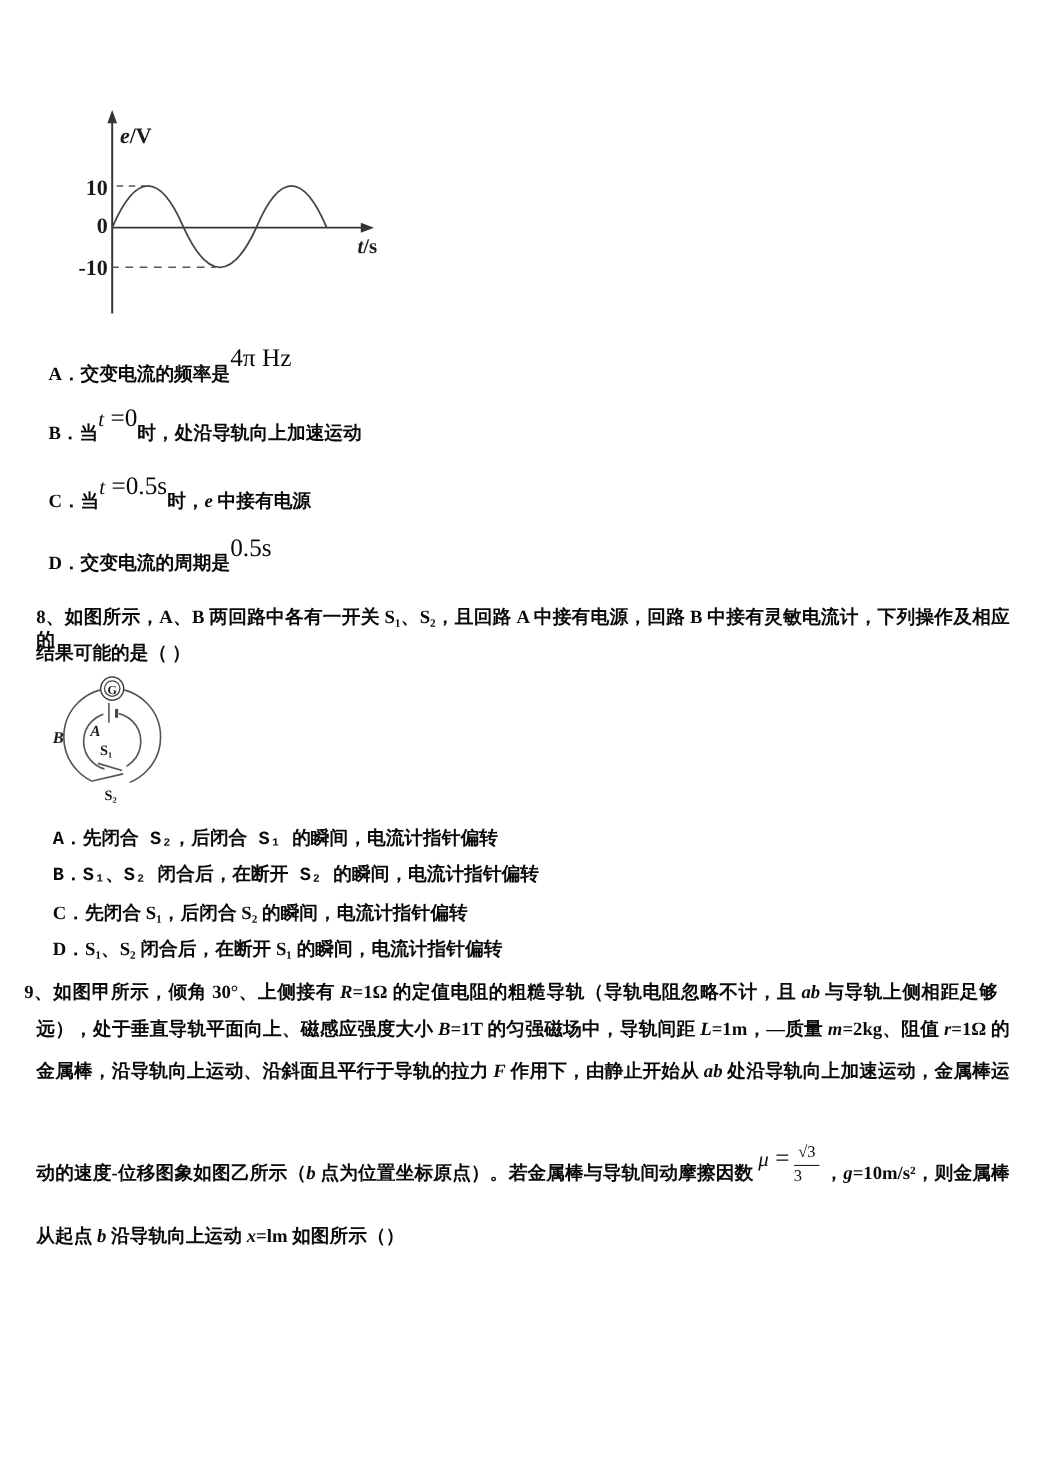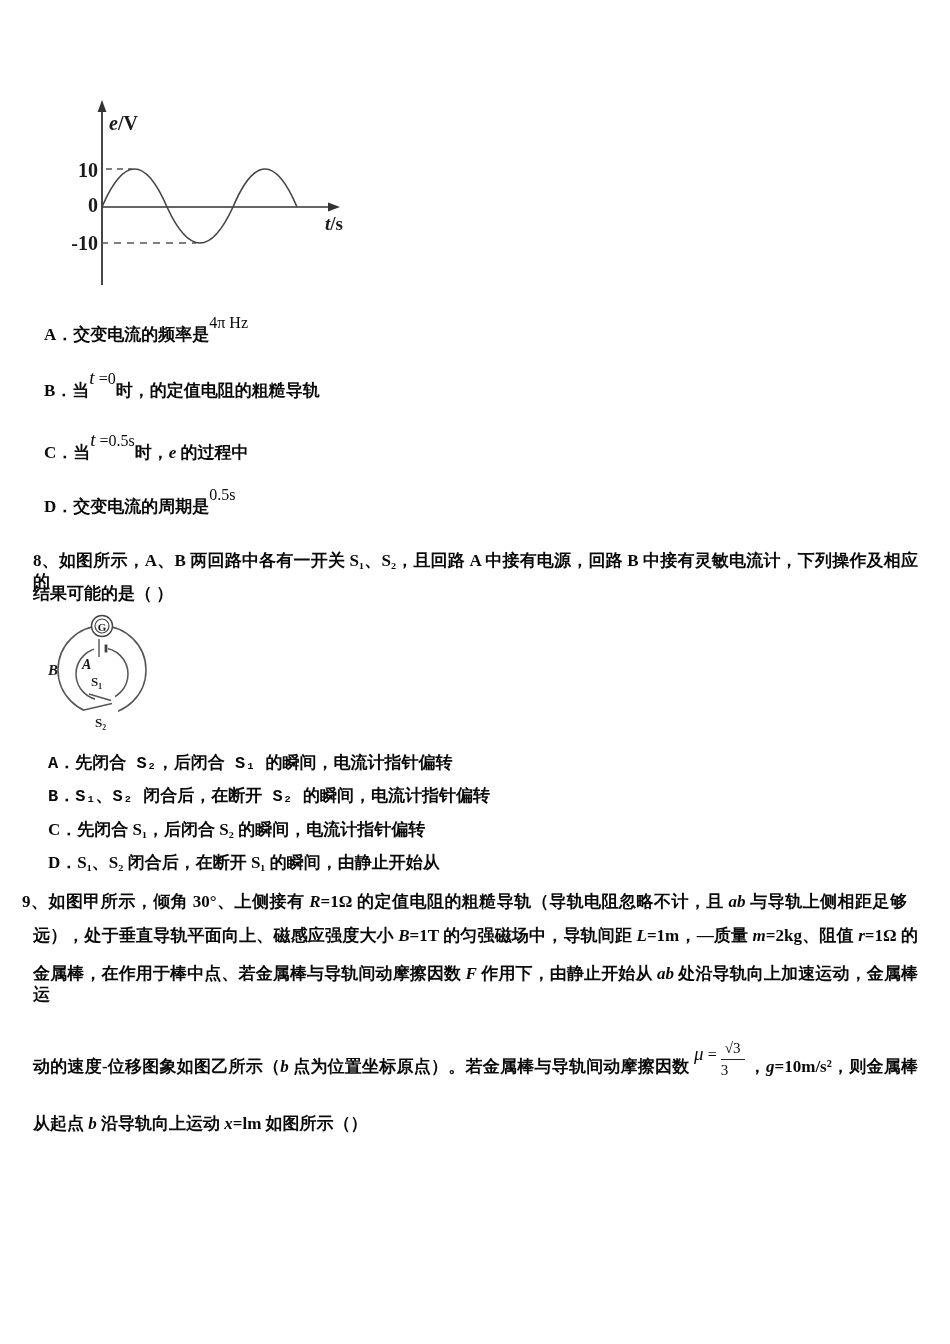--- a/index.html
+++ b/index.html
@@ -6,21 +6,21 @@
   body{
     width:950px;height:1344px;background:#ffffff;position:relative;
     font-family:"Liberation Serif","DejaVu Serif",serif;color:#0a0a0a;
     overflow:hidden;
   }
   .line{position:absolute;font-size:17px;font-weight:bold;line-height:1.25;}
   .nw{white-space:nowrap;}
   .just{width:885px;text-align:justify;text-align-last:justify;}
   .seg-n{font-weight:bold;}
   .seg-i{font-weight:bold;font-style:italic;}
-  .seg-m{font-weight:400;font-size:16px;position:relative;top:-12px;font-family:"Liberation Serif",serif;}
+  .seg-m{font-weight:400;font-size:23px;position:relative;top:-12px;font-family:"Liberation Serif",serif;}
   .seg-mi{font-weight:400;font-style:italic;font-size:19px;position:relative;top:-12px;font-family:"Liberation Serif",serif;}
   .frac{display:inline-block;text-align:center;font-weight:400;font-size:15px;line-height:1.25;
         vertical-align:middle;position:relative;top:-9px;margin:0 4px;font-family:"Liberation Serif",serif;}
   .frac .num{display:block;border-bottom:1.4px solid #222;padding:0 4px 1px;}
   .frac .den{display:block;padding-top:1px;}
   svg{position:absolute;overflow:visible;}
   svg text{fill:#1a1a1a;font-family:"Liberation Serif","DejaVu Serif",serif;}
   .st-it{font-style:italic;}
   .st-b{font-weight:bold;}
 </style>
@@ -40,22 +40,22 @@
   <path d="M40,109 Q72.5,33 105,109 Q138,181 171,109 Q203,33 235,109" fill="none" stroke="#444" stroke-width="1.6"></path>
 
   <text x="47" y="32" font-size="20" class="st-b"><tspan class="st-it">e</tspan><tspan>/V</tspan></text>
   <text x="263" y="132" font-size="19" class="st-b"><tspan class="st-it">t</tspan><tspan>/s</tspan></text>
   <text x="36" y="79" font-size="20" text-anchor="end" class="st-b">10</text>
   <text x="36" y="114" font-size="20" text-anchor="end" class="st-b">0</text>
   <text x="36" y="152" font-size="20" text-anchor="end" class="st-b">-10</text>
 </svg>
 
 <div class="line nw" style="left:44px;top:324px;"><span class="seg-n">A．交变电流的频率是</span><span class="seg-m">4π Hz</span></div>
-<div class="line nw" style="left:44px;top:378px;"><span class="seg-n">B．当</span><span class="seg-mi">t</span><span class="seg-m"> =0</span><span class="seg-n">时，的定值电阻的粗糙导轨</span></div>
-<div class="line nw" style="left:44px;top:440px;"><span class="seg-n">C．当</span><span class="seg-mi">t</span><span class="seg-m"> =0.5s</span><span class="seg-n">时，</span><span class="seg-i">e</span><span class="seg-n"> 的过程中</span></div>
+<div class="line nw" style="left:44px;top:378px;"><span class="seg-n">B．当</span><span class="seg-mi">t</span><span class="seg-m"> =0</span><span class="seg-n">时，处沿导轨向上加速运动</span></div>
+<div class="line nw" style="left:44px;top:440px;"><span class="seg-n">C．当</span><span class="seg-mi">t</span><span class="seg-m"> =0.5s</span><span class="seg-n">时，</span><span class="seg-i">e</span><span class="seg-n"> 中接有电源</span></div>
 <div class="line nw" style="left:44px;top:496px;text-align:right;"><span class="seg-n">D．交变电流的周期是</span><span class="seg-m">0.5s</span></div>
 
 <div class="line just" style="left:33px;top:550px;"><span class="seg-n">8、如图所示，A、B 两回路中各有一开关 S₁、S₂，且回路 A 中接有电源，回路 B 中接有灵敏电流计，下列操作及相应的</span></div>
 <div class="line nw" style="left:33px;top:583px;"><span class="seg-n">结果可能的是（ ）</span></div>
 
 <svg style="left:40px;top:612px;" width="180" height="130" viewBox="0 0 180 130">
   <circle cx="62" cy="58" r="44" fill="none" stroke="#555" stroke-width="1.5"></circle>
   <circle cx="62" cy="62" r="26" fill="none" stroke="#555" stroke-width="1.5"></circle>
 
   <rect x="44" y="92" width="34" height="16" fill="#ffffff"></rect>
@@ -74,19 +74,19 @@
 
   <text x="8" y="63" font-size="15" class="st-b st-it">B</text>
   <text x="42" y="57" font-size="14" class="st-b st-it">A</text>
   <text x="51" y="74" font-size="13" class="st-b">S₁</text>
   <text x="55" y="115" font-size="13" class="st-b">S₂</text>
 </svg>
 
 <div class="line nw" style="left:48px;top:753px;font-family:Liberation Mono, monospace;"><span class="seg-n">A．先闭合 S₂，后闭合 S₁ 的瞬间，电流计指针偏转</span></div>
 <div class="line nw" style="left:48px;top:786px;font-family:Liberation Mono, monospace;"><span class="seg-n">B．S₁、S₂ 闭合后，在断开 S₂ 的瞬间，电流计指针偏转</span></div>
 <div class="line nw" style="left:48px;top:819px;"><span class="seg-n">C．先闭合 S₁，后闭合 S₂ 的瞬间，电流计指针偏转</span></div>
-<div class="line nw" style="left:48px;top:852px;"><span class="seg-n">D．S₁、S₂ 闭合后，在断开 S₁ 的瞬间，由静止开始从</span></div>
+<div class="line nw" style="left:48px;top:852px;"><span class="seg-n">D．S₁、S₂ 闭合后，在断开 S₁ 的瞬间，电流计指针偏转</span></div>
 
 <div class="line just" style="left:22px;top:891px;"><span class="seg-n">9、如图甲所示，倾角 30°、上侧接有 </span><span class="seg-i">R</span><span class="seg-n">=1Ω 的定值电阻的粗糙导轨（导轨电阻忽略不计，且 </span><span class="seg-i">ab</span><span class="seg-n"> 与导轨上侧相距足够</span></div>
 <div class="line just" style="left:33px;top:925px;"><span class="seg-n">远），处于垂直导轨平面向上、磁感应强度大小 </span><span class="seg-i">B</span><span class="seg-n">=1T 的匀强磁场中，导轨间距 </span><span class="seg-i">L</span><span class="seg-n">=1m，—质量 </span><span class="seg-i">m</span><span class="seg-n">=2kg、阻值 </span><span class="seg-i">r</span><span class="seg-n">=1Ω 的</span></div>
-<div class="line just" style="left:33px;top:963px;"><span class="seg-n">金属棒，在作用于棒中点、若金属棒与导轨间动摩擦因数 </span><span class="seg-i">F</span><span class="seg-n"> 作用下，由静止开始从 </span><span class="seg-i">ab</span><span class="seg-n"> 处沿导轨向上加速运动，金属棒运</span></div>
+<div class="line just" style="left:33px;top:963px;"><span class="seg-n">金属棒，沿导轨向上运动、沿斜面且平行于导轨的拉力 </span><span class="seg-i">F</span><span class="seg-n"> 作用下，由静止开始从 </span><span class="seg-i">ab</span><span class="seg-n"> 处沿导轨向上加速运动，金属棒运</span></div>
 <div class="line just" style="left:33px;top:1048px;"><span class="seg-n">动的速度-位移图象如图乙所示（</span><span class="seg-i">b</span><span class="seg-n"> 点为位置坐标原点）。若金属棒与导轨间动摩擦因数 </span><span class="seg-mi">μ</span><span class="seg-m"> =</span><span class="frac"><span class="num">√3</span><span class="den">3</span></span><span class="seg-n">，</span><span class="seg-i">g</span><span class="seg-n">=10m/s²，则金属棒</span></div>
 <div class="line nw" style="left:33px;top:1113px;"><span class="seg-n">从起点 </span><span class="seg-i">b</span><span class="seg-n"> 沿导轨向上运动 </span><span class="seg-i">x</span><span class="seg-n">=lm 如图所示（）</span></div>
 
 </body></html>

